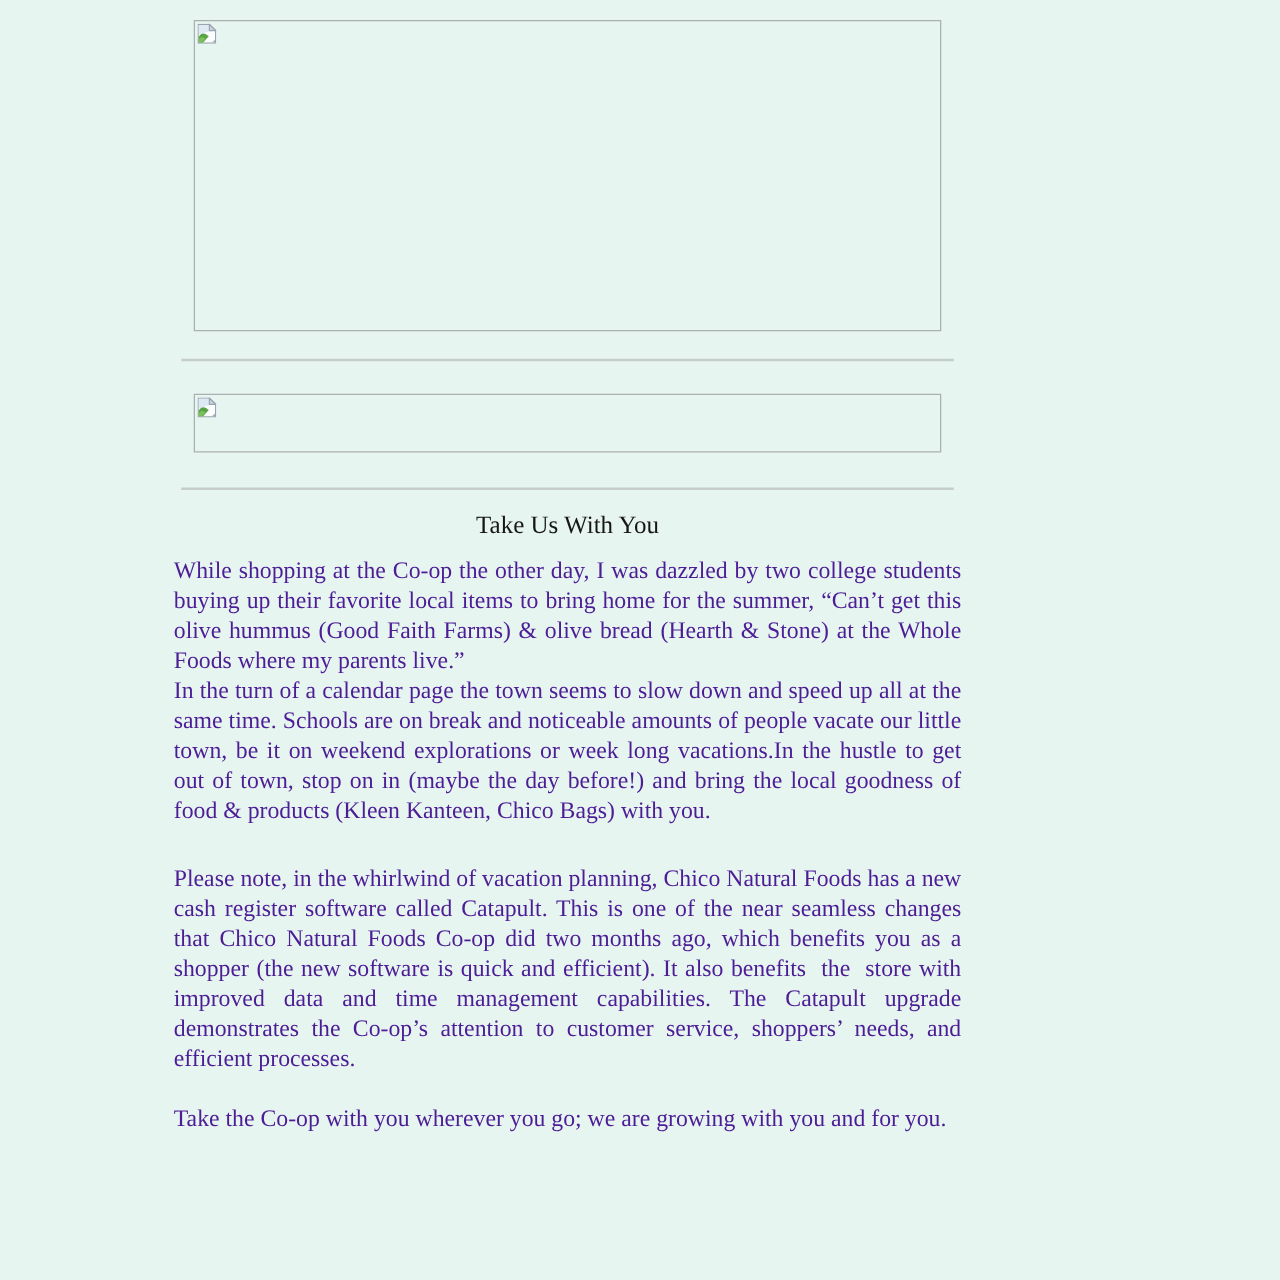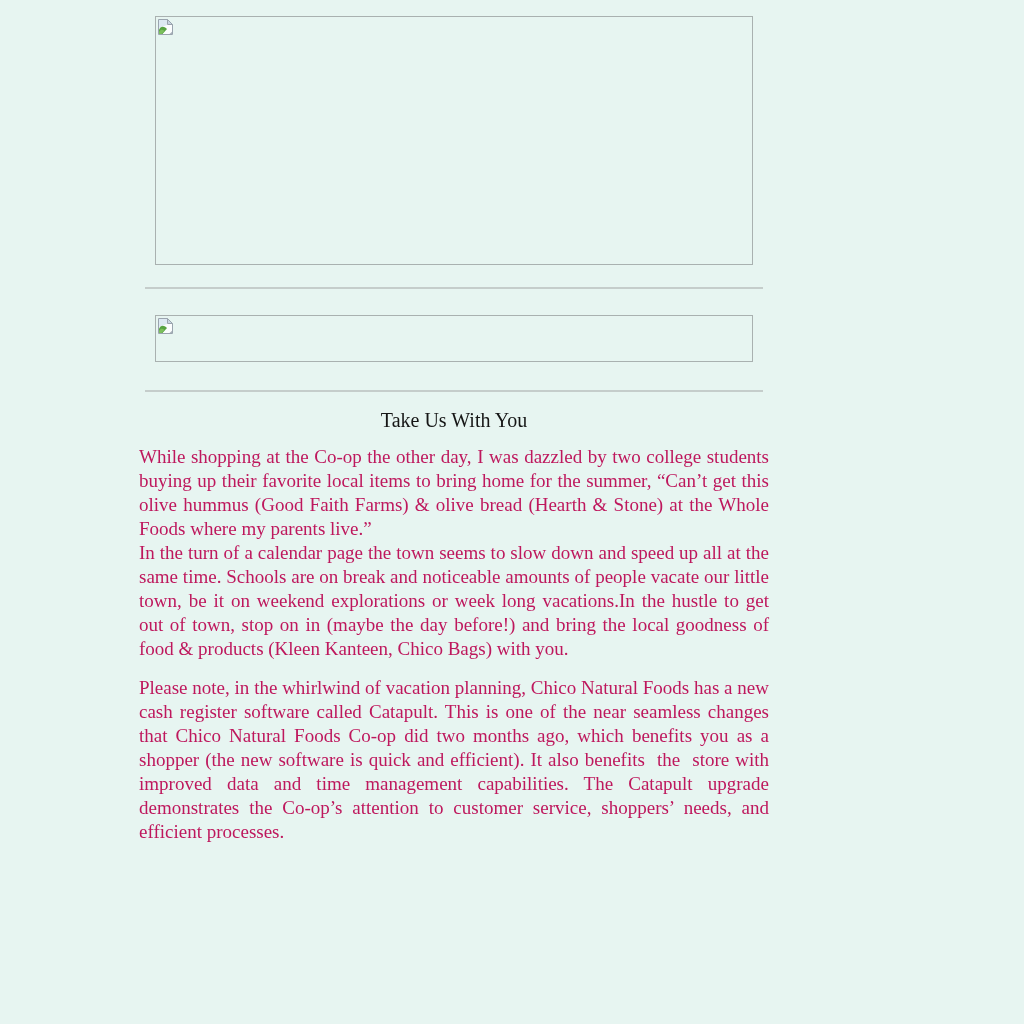--- a/index.html
+++ b/index.html
@@ -61,23 +61,23 @@
     text-align: center;
     margin: 15px 0 12px 0;
     line-height: 26px;
     color: #161616;
   }
   .para {
     font-size: 19px;
     line-height: 24px;
     text-align: justify;
     margin: 0;
-    color: #be185d;
+    color: #4c1d95;
   }
-  .p-gap-sm { margin-top: 15px; }
+  .p-gap-sm { margin-top: 31px; }
   .p-gap    { margin-top: 24px; }
 </style>
 </head>
 <body>
 
 <div class="page">
 
   <div class="img-box hero">
     <span class="broken-icon">
       <svg width="15" height="16" viewBox="0 0 15 16" xmlns="http://www.w3.org/2000/svg">
@@ -106,15 +106,16 @@
     </span>
   </div>
 
   <hr class="rule r2">
 
   <div class="content">
     <h2 class="title">Take Us With You</h2>
     <p class="para">While shopping at the Co-op the other day, I was dazzled by two college students buying up their favorite local items to bring home for the summer, “Can’t get this olive hummus (Good Faith Farms) &amp; olive bread (Hearth &amp; Stone) at the Whole Foods where my parents live.”</p>
     <p class="para">In the turn of a calendar page the town seems to slow down and speed up all at the same time. Schools are on break and noticeable amounts of people vacate our little town, be it on weekend explorations or week long vacations.In the hustle to get out of town, stop on in (maybe the day before!) and bring the local goodness of food &amp; products (Kleen Kanteen, Chico Bags) with you.</p>
     <p class="para p-gap-sm">Please note, in the whirlwind of vacation planning, Chico Natural Foods has a new cash register software called Catapult. This is one of the near seamless changes that Chico Natural Foods Co-op did two months ago, which benefits you as a shopper (the new software is quick and efficient). It also benefits &nbsp;the &nbsp;store with improved data and time management capabilities. The Catapult upgrade demonstrates the Co-op’s attention to customer service, shoppers’ needs, and efficient processes.</p>
+    <p class="para p-gap">Take the Co-op with you wherever you go; we are growing with you and for you.</p>
   </div>
 
 </div>
 
 </body></html>

